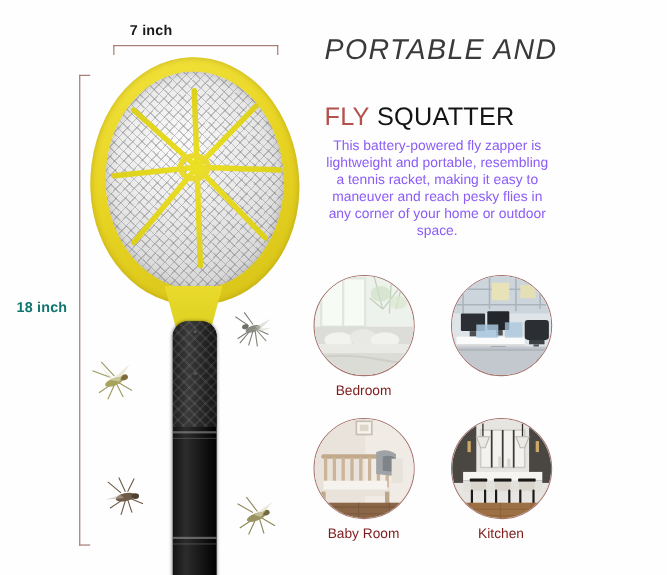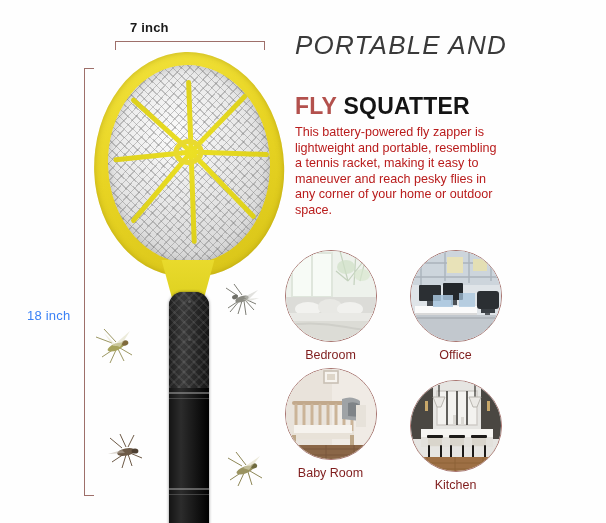--- a/index.html
+++ b/index.html
@@ -6,38 +6,37 @@
   html,body { width:606px; height:523px; }
   body {
     font-family:"Liberation Sans", sans-serif;
     background:#ffffff;
     position:relative;
     overflow:hidden;
   }
   .stage { position:absolute; inset:0; background:#fefefe; }
 
   
-  .left-pane { position:absolute; left:12px; top:0; width:285px; height:523px;padding-left:10px; }
+  .left-pane { position:absolute; left:0; top:0; width:285px; height:523px;padding-left:10px; }
 
   .dim-top-label {
     position:absolute; left:118px; top:20px;
     font-size:13px; font-weight:bold; color:#1a1a1a;
     letter-spacing:.2px;
   }
   .dim-top-bracket {
     position:absolute; left:103px; top:41px; width:150px; height:9px;
     border-top:1.6px solid #9e6f6a;
     border-left:1.6px solid #9e6f6a;
     border-right:1.6px solid #9e6f6a;
   }
   .dim-left-label {
     position:absolute; left:15px; top:272px;
-    font-size:13px; font-weight:normal; color:#3b82f6;
+    font-size:13px; font-weight:bold; color:#0f766e;
     letter-spacing:.2px;
-    margin-top:36px;
   }
   .dim-left-bracket {
     position:absolute; left:72px; top:68px; width:10px; height:428px;
     border-top:1.6px solid #9e6f6a;
     border-left:1.6px solid #9e6f6a;
     border-bottom:1.6px solid #9e6f6a;
   }
 
   
   .racket { position:absolute; left:74px; top:52px; width:205px; height:460px; }
@@ -110,36 +109,36 @@
     position:absolute; left:10px; top:30px;
     font-size:26px; letter-spacing:1.2px; color:#3a3a3a;
     font-weight:400;
     font-style:italic;
   }
   .h-line2 {
     position:absolute; left:9px; top:57px;
     font-size:31px; font-weight:bold; letter-spacing:.4px;
     color:#b3514d;
   }
-  .h-line3 { position:absolute; left:10px; top:93px; font-size:23px; font-weight:bold; letter-spacing:.2px; }
+  .h-line3 { position:absolute; left:10px; top:93px; font-size:23px; font-weight:normal; letter-spacing:.2px; }
   .h-fly { color:#b3514d; }
   .h-sq { color:#141414; }
 
   .body-copy {
     position:absolute; left:10px; top:125px; width:205px;
-    font-size:12.6px; line-height:15.6px; color:#b91c1c;
+    font-size:12.6px; line-height:15.6px; color:#8b5cf6;text-align:center;
   }
 
   .photos {
     position:absolute; left:-20px; top:250px; width:321px; height:270px;
   }
   .cell { position:absolute; width:115px; text-align:center; }
   .cell.c1 { left:8px;  top:0px; }
   .cell.c2 { left:133px;top:0px; }
-  .cell.c3 { left:8px;  top:118px;text-align:center; }
+  .cell.c3 { left:8px;  top:130px;text-align:center; }
   .cell.c4 { left:133px;top:130px;text-align:center; }
 
   .circle {
     width:92px; height:92px; margin:0 auto;
     border-radius:50%; overflow:hidden;
     border:1.4px solid #a8746f;
     position:relative;
     background:#ddd;
   }
   .circle > .scene { position:absolute; inset:0; }
@@ -308,21 +307,20 @@
               <rect x="74" y="62" width="5" height="10" fill="#555a5f"></rect>
               <ellipse cx="76" cy="74" rx="10" ry="3" fill="#4a4f54"></ellipse>
               <rect x="34" y="64" width="16" height="10" rx="2" fill="#34383c"></rect>
               <rect x="40" y="74" width="4" height="8" fill="#5a5f64"></rect>
               <ellipse cx="42" cy="83" rx="11" ry="3.5" fill="#8d939a"></ellipse>
               <rect x="0" y="64" width="92" height="28" fill="#c2c8ce"></rect>
               <rect x="0" y="66" width="92" height="2" fill="#b0b6bc"></rect>
             </svg>
           </div>
         </div>
-        <div class="cap">Office</div>
       </div>
 
       <div class="cell c3">
         <div class="circle">
           <div class="scene s-baby">
             <svg width="92" height="92" viewBox="0 0 92 92">
               <rect x="0" y="0" width="92" height="92" fill="#f0ebe5"></rect>
               <rect x="0" y="0" width="46" height="92" fill="#e9e3db"></rect>
               <rect x="38" y="2" width="14" height="12" fill="#f7f4ef" stroke="#c9c0b4" stroke-width="1.6"></rect>
               <rect x="41" y="5" width="8" height="6" fill="#ded6c9"></rect>

